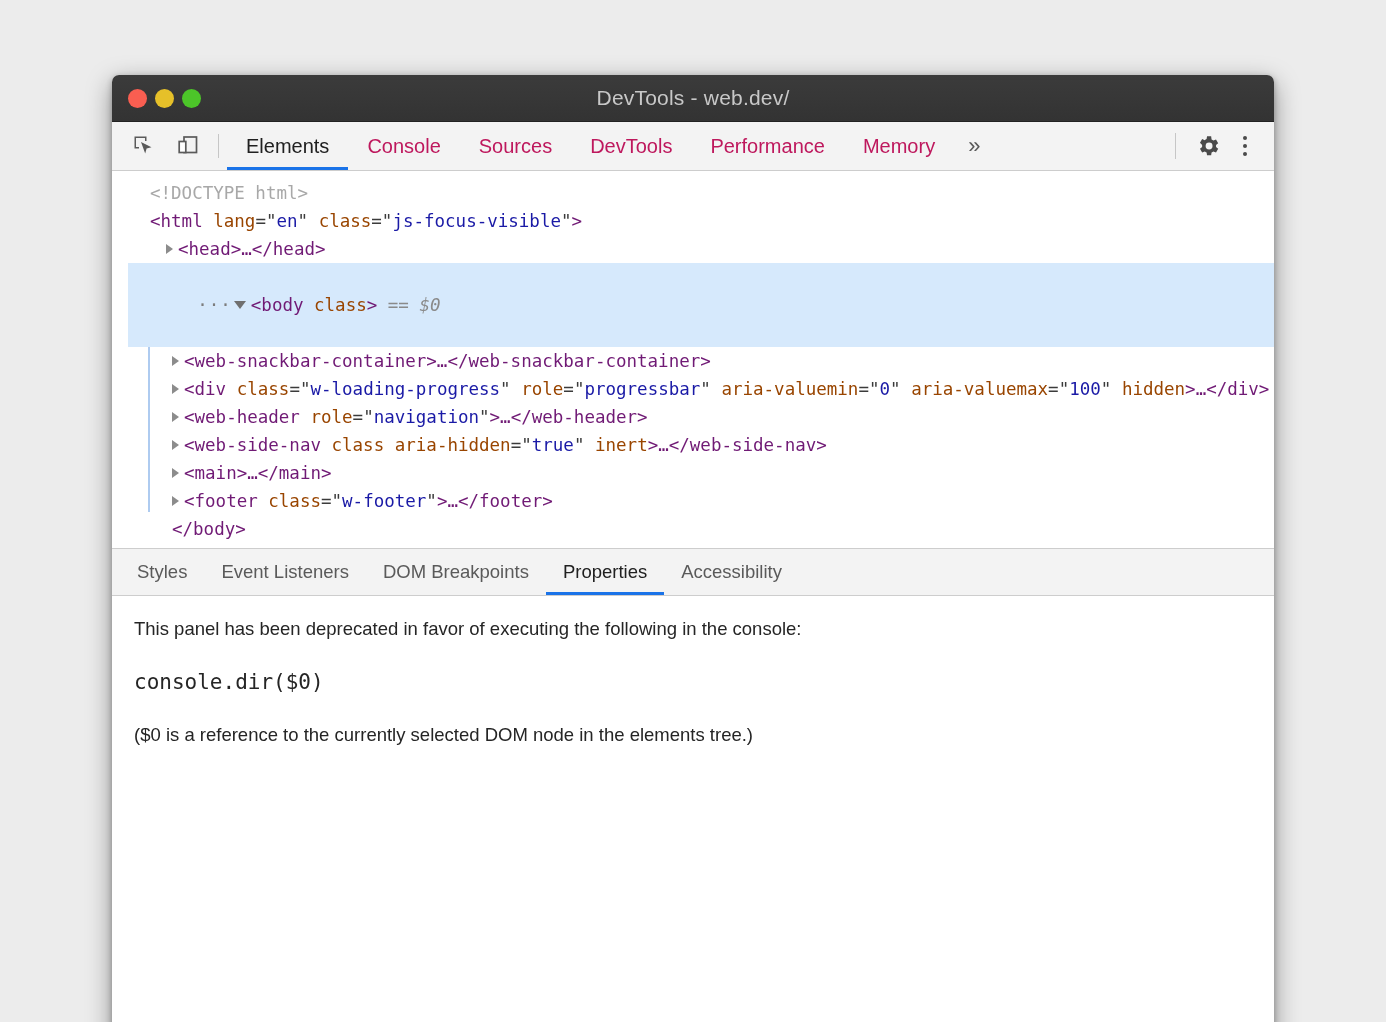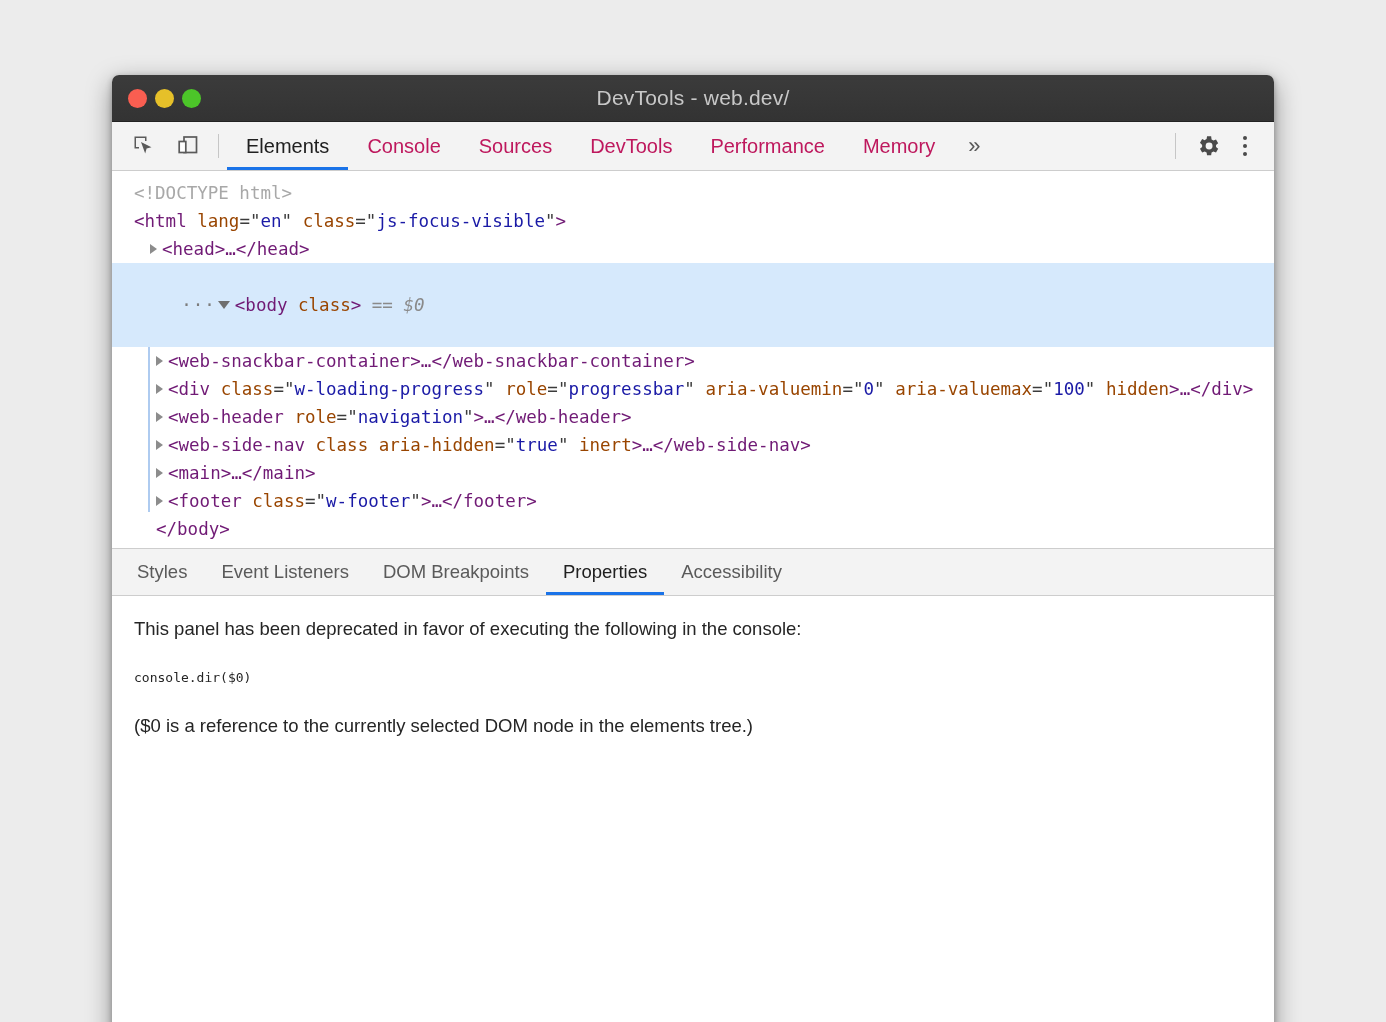--- a/index.html
+++ b/index.html
@@ -154,21 +154,21 @@
     height: 4px;
     border-radius: 50%;
     background: #4a4a4a;
     display: block;
   }
 
   
   .dom-tree {
     flex: 0 0 auto;
     background: #ffffff;
-    padding: 8px 0 10px 0;
+    padding: 8px 0 10px 16px;
     font-family: "DejaVu Sans Mono", monospace;
     font-size: 17.5px;
     line-height: 28px;
     color: #303030;
     position: relative;
     border-bottom: 1px solid #cdcdcd;
     height: 378px;
     box-sizing: border-box;
     overflow: hidden;
   }
@@ -282,21 +282,21 @@
     padding: 22px 0 0 10px;
   }
   .pane p {
     margin: 0 0 30px 12px;
     font-size: 18.5px;
     color: #252525;
     font-family: "Liberation Sans", sans-serif;
   }
   .pane p.code {
     font-family: "DejaVu Sans Mono", monospace;
-    font-size: 13px;
+    font-size: 21px;
     color: #252525;
   }
 </style>
 </head>
 <body>
 
 <div class="window">
 
   <div class="titlebar">
     <div class="traffic">

